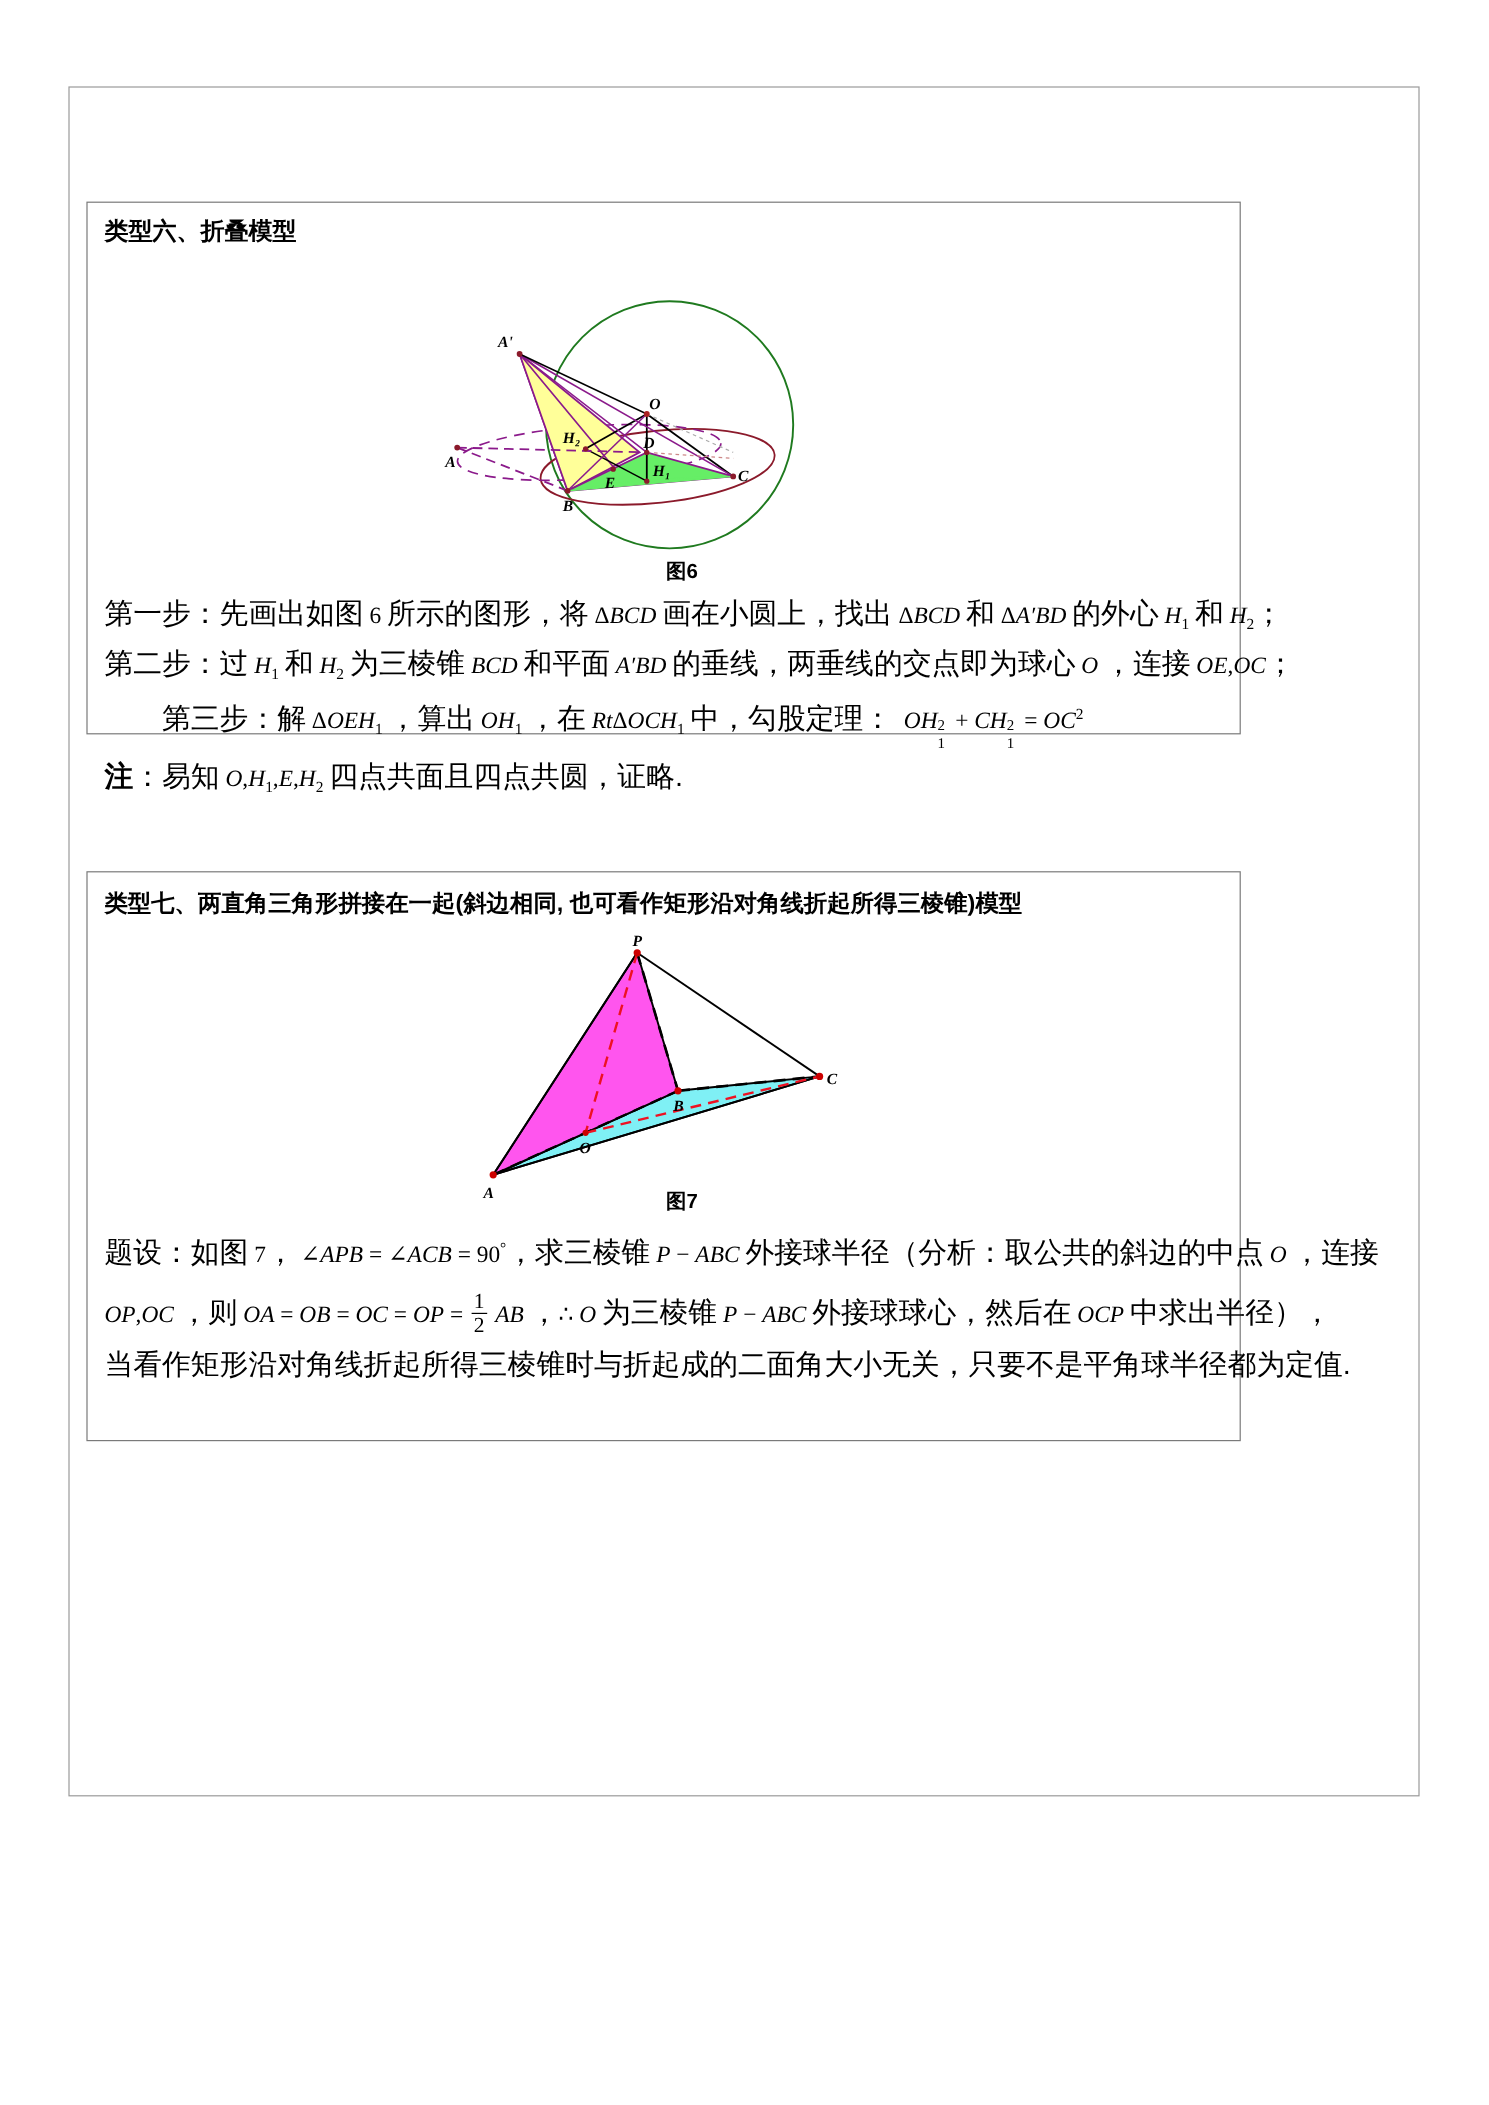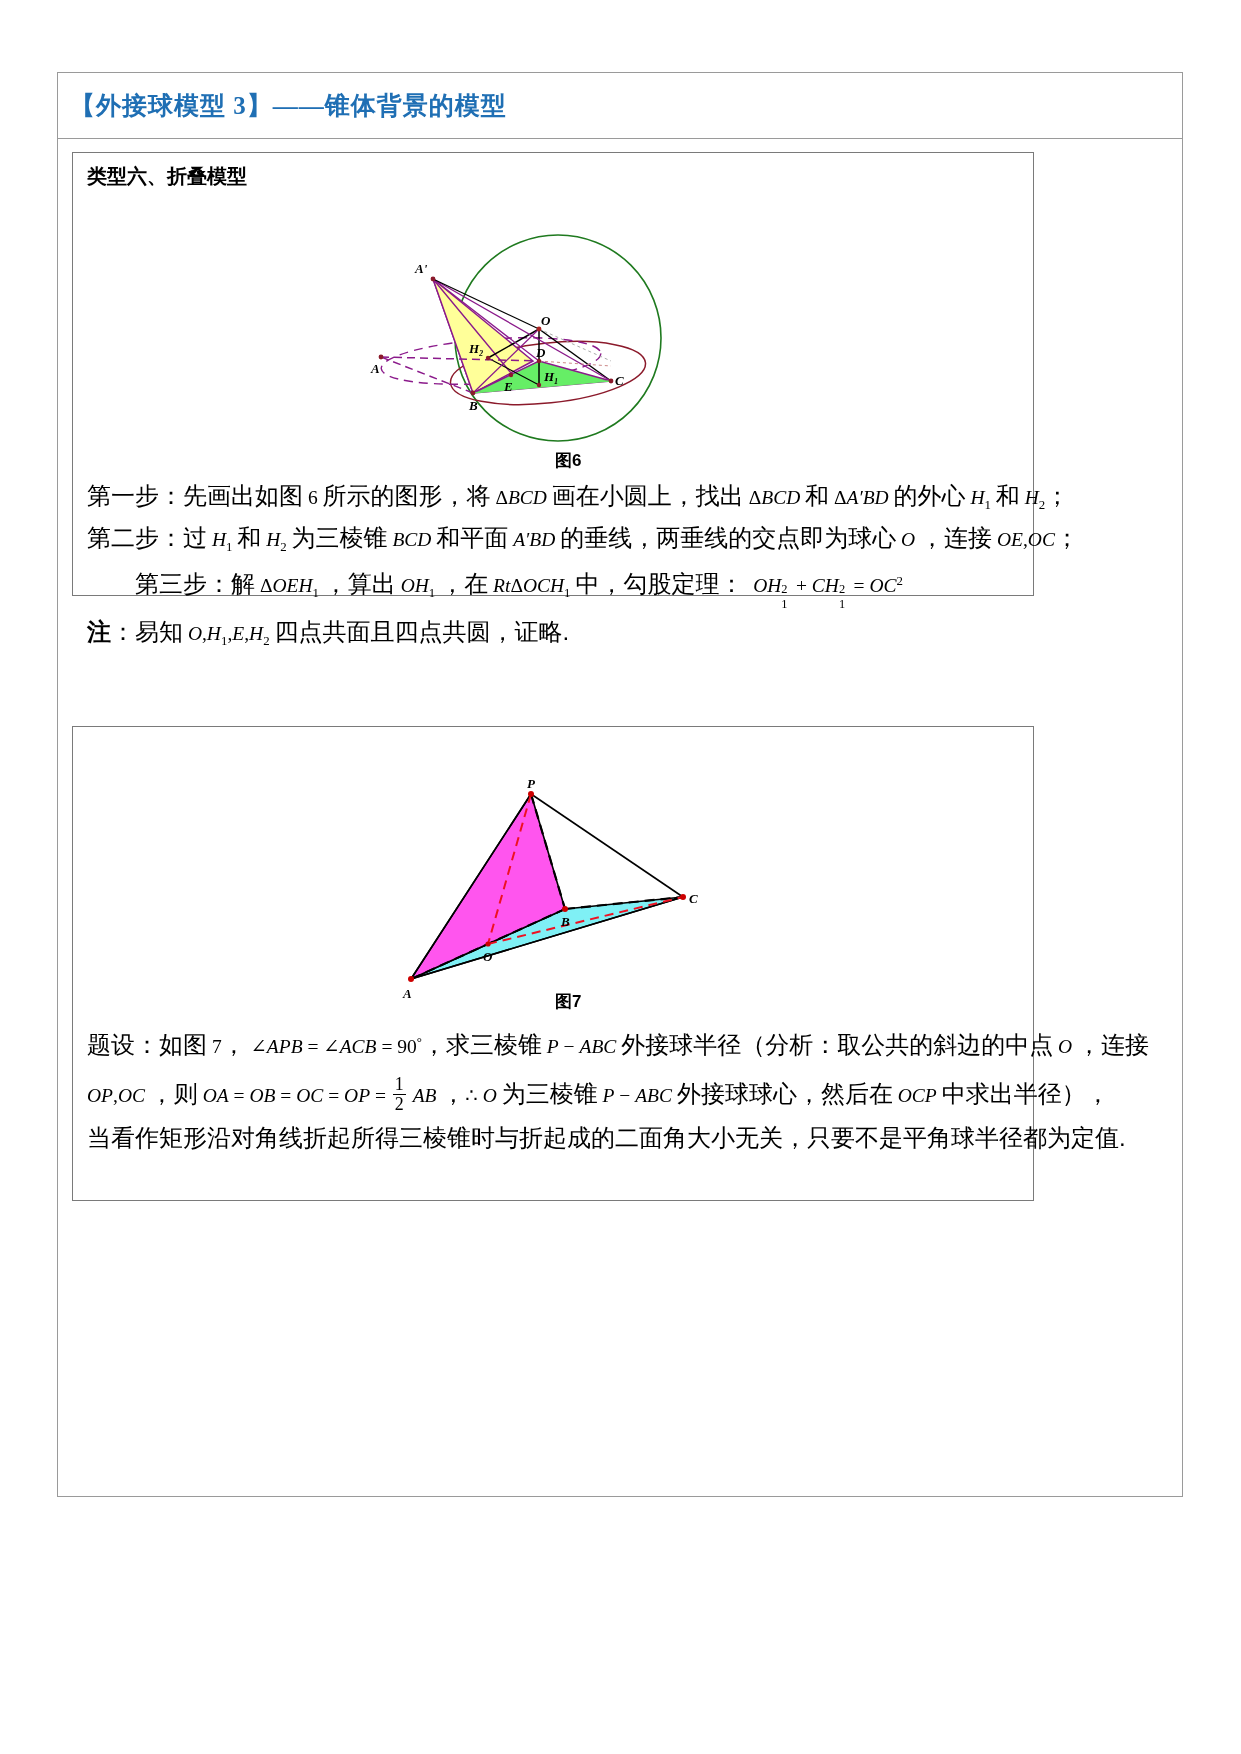--- a/index.html
+++ b/index.html
@@ -50,21 +50,21 @@
   }
   
   .box {
     position: absolute;
     border: 1px solid #7a7a7a;
     box-sizing: border-box;
     background: #ffffff;
   }
   #box-six {
     left: 72px;
-    top: 152px;
+    top: 168px;
     width: 962px;
     height: 444px;
   }
   #box-seven {
     left: 72px;
     top: 726px;
     width: 962px;
     height: 475px;
   }
   .sec-head {
@@ -121,23 +121,20 @@
     fill: #000;
   }
 </style>
 </head>
 <body>
 
 <div class="page">
 
   <div class="page-frame"></div>
 
-  <div class="title-bar">
-    <div class="doc-title">【外接球模型 3】——锥体背景的模型</div>
-  </div>
 
   <div class="box" id="box-six">
 
     <div class="sec-head">类型六、折叠模型</div>
 
     <div class="fig" id="fig6" style="left:270px; top:80px;">
       <svg width="430" height="220" viewBox="0 0 430 220">
 
         <circle cx="215" cy="105" r="103" fill="none" stroke="#1f7a1f" stroke-width="1.6"></circle>
 
@@ -235,20 +232,21 @@
 
     <div class="mathline" style="left:14px; top:466px;">
       <span class="cn" style="font-weight:600;">注</span><span class="cn">：易知</span>
       <span class="mi">O</span>,<span class="mi">H</span><sub class="sm">1</sub>,<span class="mi">E</span>,<span class="mi">H</span><sub class="sm">2</sub>
       <span class="cn">四点共面且四点共圆，证略.</span>
     </div>
   </div>
 
   <div class="box" id="box-seven">
 
+    <div class="sec-head">类型七、两直角三角形拼接在一起(斜边相同, 也可看作矩形沿对角线折起所得三棱锥)模型</div>
 
     <div class="fig" id="fig7" style="left:320px; top:52px;">
       <svg width="330" height="230" viewBox="0 0 330 230">
 
         <polygon points="18,200 172,130 290,118" fill="#7ff0f5" stroke="#000" stroke-width="1.6"></polygon>
 
         <polygon points="18,200 138,15 172,130" fill="#ff55ee" stroke="#000" stroke-width="1.6"></polygon>
 
         <line x1="138" y1="15" x2="290" y2="118" stroke="#000" stroke-width="1.6"></line>
         <line x1="18" y1="200" x2="290" y2="118" stroke="#000" stroke-width="1.6"></line>

